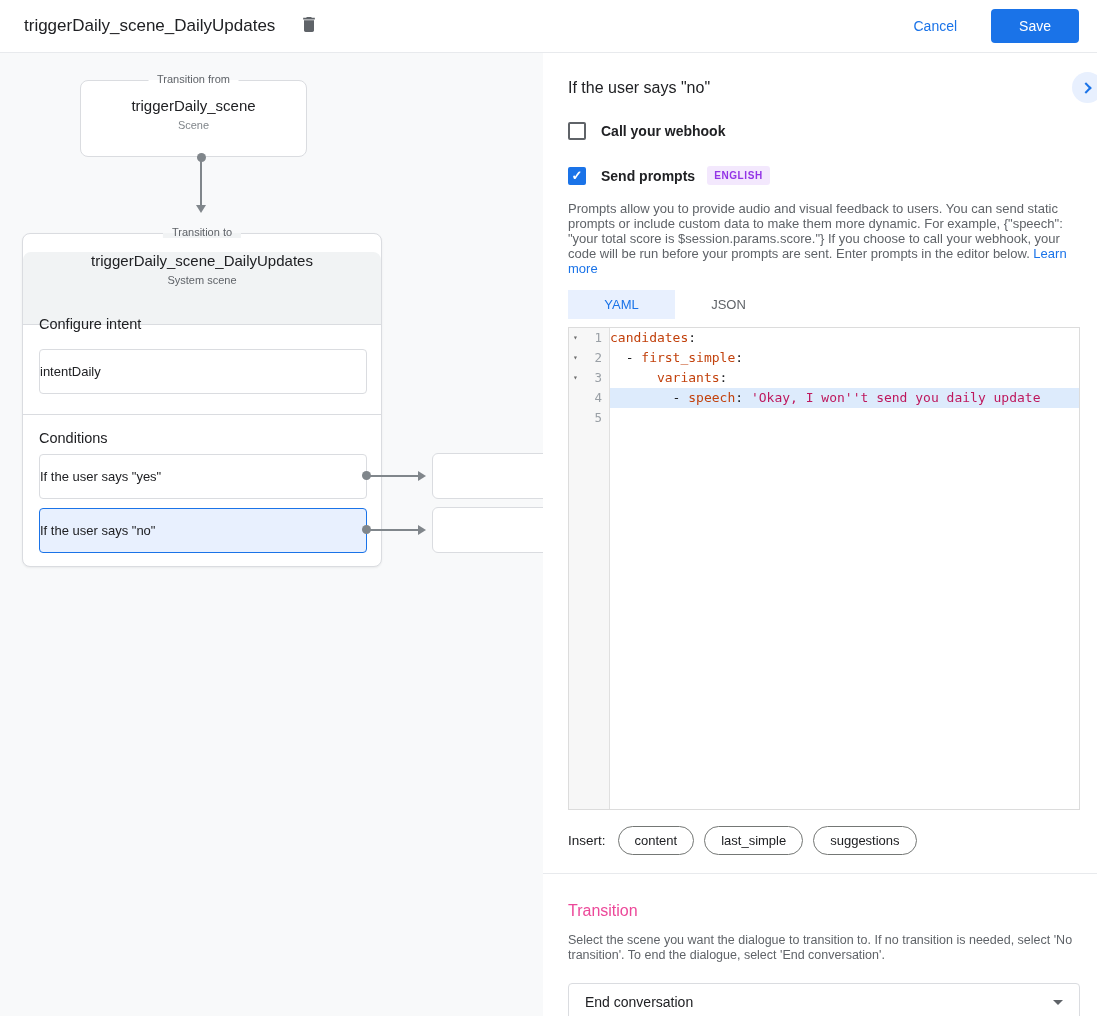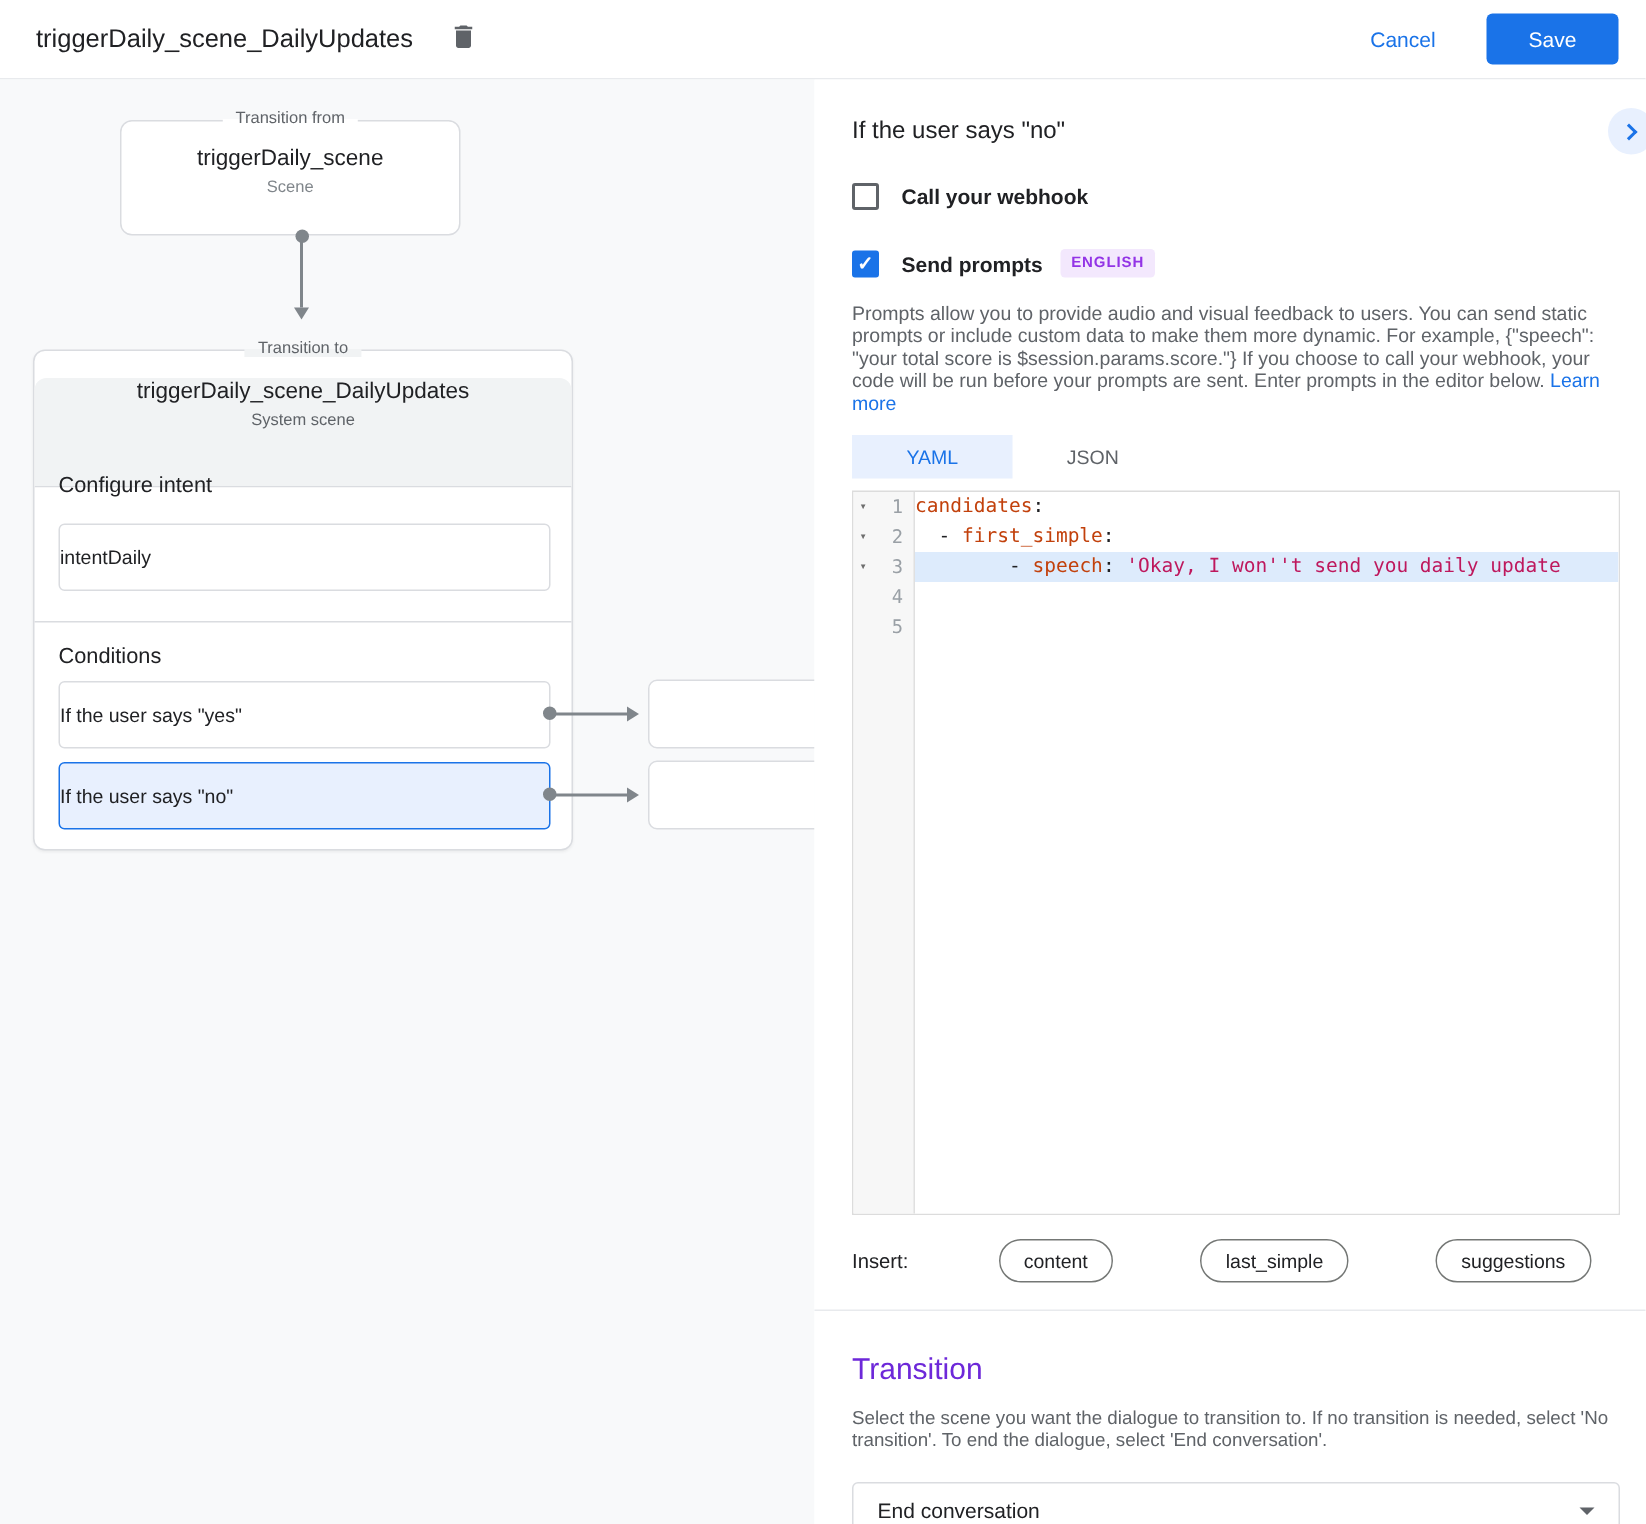--- a/index.html
+++ b/index.html
@@ -90,27 +90,27 @@
   .fold-icon { position: absolute; left: 4px; top: 0; font-size: 8px; color: #6e6e6e; cursor: pointer; }
   .line-num { display: block; text-align: right; padding-right: 7px; color: #9aa0a6; font-size: 12.5px; }
   .code-area { flex: 1; background: #fff; overflow: hidden; cursor: text; }
   .code-line { height: 20px; line-height: 20px; white-space: pre; }
   .code-line span { white-space: pre; }
   .code-line.active-line { background: #ddebfc; }
   .tk-key { color: #c2410c; }
   .tk-plain { color: #202124; }
   .tk-string { color: #be185d; }
 
-  .insert-row { margin-top: 16px; display: flex; align-items: center; gap: 48px; }
+  .insert-row { margin-top: 16px; display: flex; align-items: center; }
   .insert-label { font-size: 13.5px; color: #202124; margin-right: 12px; }
   .chip { border: 1px solid #747775; background: #fff; border-radius: 15px; padding: 6px 16px;
     font-size: 13px; color: #202124; font-family: inherit; cursor: pointer; margin-right: 10px; }
 
   .section-divider { margin: 18px -17px 0 -25px; height: 1px; background: #e8eaed; }
-  .transition-title { margin-top: 28px; font-size: 20px; color: #6d28d9; }
+  .transition-title { margin-top: 28px; font-size: 16px; color: #ec4899; }
   .transition-desc { margin-top: 13px; font-size: 12.5px; line-height: 15px; color: #5f6368; max-width: 514px; }
   .dropdown { margin-top: 20px; height: 38px; border: 1px solid #dadce0; border-radius: 4px;
     display: flex; align-items: center; padding: 12px 16px; cursor: pointer; background: #fff; }
   .dropdown-value { font-size: 14px; color: #202124; }
   .caret-down { margin-left: auto; width: 0; height: 0; border-left: 5px solid transparent;
     border-right: 5px solid transparent; border-top: 5px solid #5f6368; }
 </style>
 </head>
 <body>
 
@@ -216,20 +216,21 @@
       <div class="gutter-row">
         <span class="line-num">4</span>
       </div>
       <div class="gutter-row">
         <span class="line-num">5</span>
       </div>
     </div>
     <div class="code-area">
       <div class="code-line"><span class="tk-key">candidates</span><span class="tk-plain">:</span></div>
       <div class="code-line"><span class="tk-plain">  - </span><span class="tk-key">first_simple</span><span class="tk-plain">:</span></div>
+      <div class="code-line"><span class="tk-plain">      </span><span class="tk-key">variants</span><span class="tk-plain">:</span></div>
       <div class="code-line active-line"><span class="tk-plain">        - </span><span class="tk-key">speech</span><span class="tk-plain">: </span><span class="tk-string">'Okay, I won''t send you daily update</span></div>
       <div class="code-line"></div>
     </div>
   </div>
 
   <div class="insert-row">
     <span class="insert-label">Insert:</span>
     <button class="chip">content</button>
     <button class="chip">last_simple</button>
     <button class="chip">suggestions</button>

